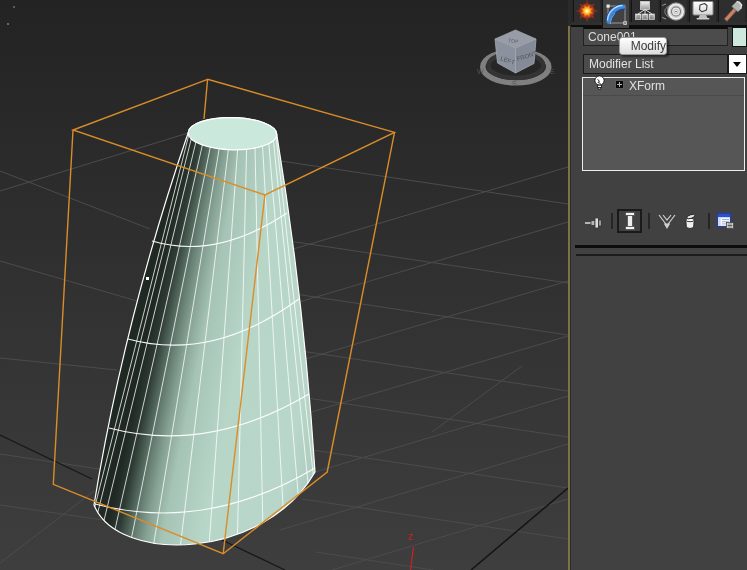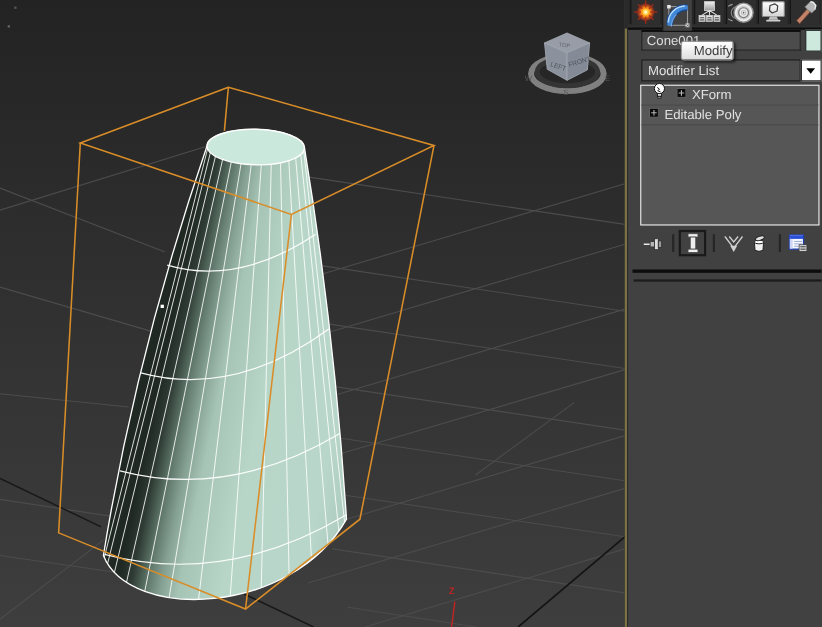--- a/index.html
+++ b/index.html
@@ -10,21 +10,21 @@
 #tabbar{position:absolute;left:0;top:0;width:176px;height:27px;background:#262626}
 .tab{position:absolute;top:0;height:22px;width:27px;background:#2e2e2e;border-left:1px solid #141414;display:flex;align-items:center;justify-content:center}
 .tab.sel{height:28px;background:#414141;z-index:3}
 #tabunder{position:absolute;left:0;top:22px;width:176px;height:5px;background:#303030;border-bottom:2px solid #0e0e0e}
 .namefield{position:absolute;left:12px;top:27px;width:145px;height:19px;background:#4c4c4c;border:1px solid #222;border-top:2px solid #0c0c0c;color:#dcdcdc;font-size:12px;line-height:17px;padding-left:4px}
 .swatch{position:absolute;left:161px;top:27px;width:15px;height:20px;background:#cde8dd;border:1px solid #111}
 .tooltip{position:absolute;left:48px;top:37px;width:48px;height:18px;background:linear-gradient(#ffffff,#dddddd);border:1px solid #9a9a9a;border-radius:3px;box-shadow:2px 2px 2px rgba(0,0,0,0.45);color:#3a3a3a;font-size:12px;text-align:right;line-height:17px;z-index:5}
 .combo{position:absolute;left:12px;top:54px;width:145px;height:20px;background:#4c4c4c;border:1px solid #1a1a1a;color:#e2e2e2;font-size:12px;line-height:18px;padding-left:5px}
 .combobtn{position:absolute;left:157px;top:54px;width:19px;height:20px;background:#ffffff;border:1px solid #1a1a1a}
 .combobtn:after{content:"";position:absolute;left:4px;top:6.5px;border-left:4.5px solid transparent;border-right:4.5px solid transparent;border-top:5.5px solid #000}
-.stack{position:absolute;left:11px;top:77px;width:163px;height:128px;background:#565656;border:1px solid #ededed}
+.stack{position:absolute;left:11px;top:77px;width:163px;height:94px;background:#565656;border:1px solid #ededed}
 .srow{position:relative;height:18px;border-bottom:1px solid #4a4a4a;color:#e0e0e0;font-size:12px;line-height:17px}
 .plusbox{display:inline-block;vertical-align:middle;margin-top:-2px}
 #toolbar{position:absolute;left:0px;top:210px;width:176px;height:24px}
 .tbi{position:absolute;top:3px}
 .tsep{position:absolute;top:3px;width:2px;height:16px;background:#262626}
 .groove1{position:absolute;left:4px;top:245px;width:172px;height:2.5px;background:#0d0d0d}
 .groove2{position:absolute;left:5px;top:254px;width:171px;height:1.5px;background:#1c1c1c}
 .btnframe{position:absolute;left:46px;top:-1px;width:25px;height:24px;border:2px solid #1a1a1a}
 </style></head><body>
 <div id="stage">
@@ -234,24 +234,20 @@
  <div class="stack">
   <div class="srow"><span style="display:inline-block;width:10px"></span><span style="display:inline-block;vertical-align:middle;margin-top:-3px"><svg width="13" height="15" viewBox="0 0 13 15">
 <circle cx="6.5" cy="5.5" r="4.6" fill="#ffffff" stroke="#111" stroke-width="0.9"></circle>
 <path d="M4.5,4.5 l2,1.5 l-1.5,1.5 l2.5,1" fill="none" stroke="#111" stroke-width="0.9"></path>
 <rect x="4.6" y="10.2" width="3.8" height="2.2" fill="#ffffff" stroke="#111" stroke-width="0.8"></rect>
 <rect x="5.2" y="12.6" width="2.6" height="1.6" fill="#cccccc" stroke="#111" stroke-width="0.7"></rect>
             </svg></span><span style="display:inline-block;width:9px"></span><span class="plusbox"><svg width="9" height="9" viewBox="0 0 9 9">
               <rect x="0.5" y="0.5" width="8" height="8" fill="#0a0a0a" stroke="#666" stroke-width="0.8"></rect>
               <path d="M2,4.5 h5 M4.5,2 v5" stroke="#b5b5b5" stroke-width="1"></path>
             </svg></span><span style="display:inline-block;width:5px"></span>XForm</div>
-  <div class="srow"><span style="display:inline-block;width:7px"></span><span class="plusbox"><svg width="9" height="9" viewBox="0 0 9 9">
-              <rect x="0.5" y="0.5" width="8" height="8" fill="#0a0a0a" stroke="#666" stroke-width="0.8"></rect>
-              <path d="M2,4.5 h5 M4.5,2 v5" stroke="#b5b5b5" stroke-width="1"></path>
-            </svg></span><span style="display:inline-block;width:5px"></span>Editable Poly</div>
  </div>
  <div id="toolbar">
   <span class="tbi" style="left:14px;top:5px"><svg width="18" height="12" viewBox="0 0 18 12">
 <line x1="0" y1="6" x2="6" y2="6" stroke="#e8e8e8" stroke-width="1.4"></line>
 <path d="M6,3.5 L10,3.5 L10,8.5 L6,8.5 Z" fill="#b5b5b5" stroke="#333" stroke-width="0.8"></path>
 <rect x="10" y="1" width="3.5" height="10" fill="#dcdcdc" stroke="#333" stroke-width="0.8"></rect>
 <rect x="13.5" y="3" width="3" height="6" fill="#9a9a9a" stroke="#333" stroke-width="0.8"></rect>
           </svg></span>
   <span class="tsep" style="left:40px"></span>
   <div class="btnframe"></div>

